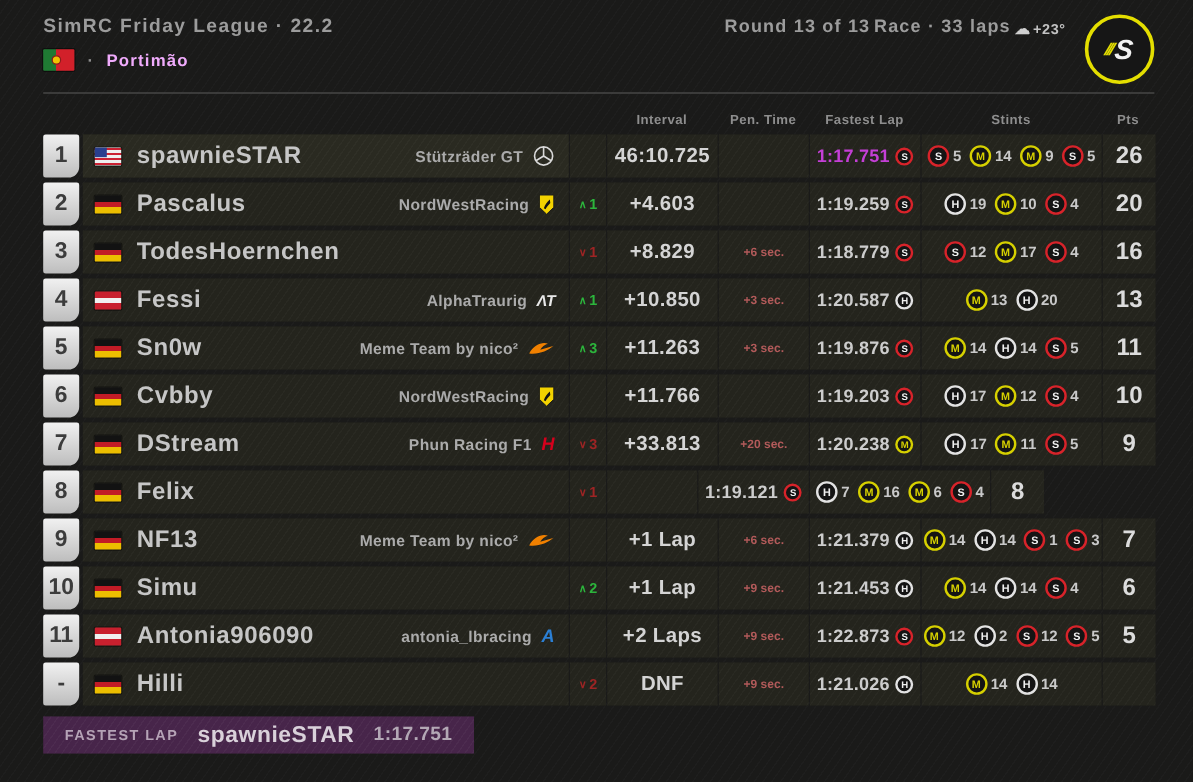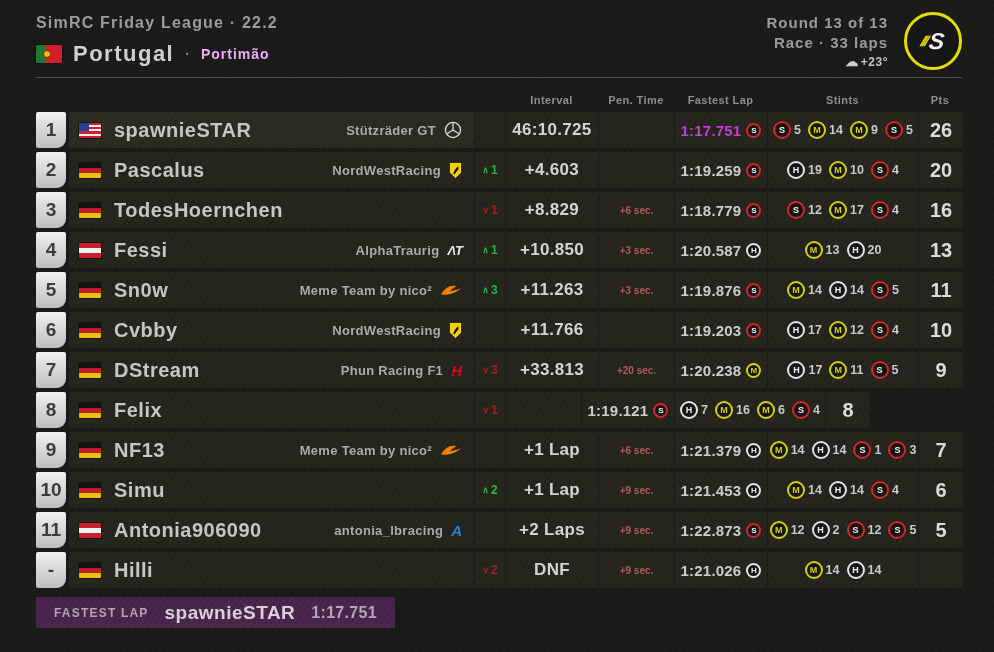--- a/index.html
+++ b/index.html
@@ -13,21 +13,21 @@
   .page{position:relative;width:994px;height:652px;padding:12px 32px 12px 36px;box-sizing:border-box;}
 
   
   .topbar{display:flex;justify-content:space-between;align-items:flex-start;height:66px;border-bottom:1px solid #515151;box-sizing:border-box;}
   .league-line{font-size:16px;font-weight:bold;color:#9c9c9c;letter-spacing:1.2px;margin-top:2px;}
   .country-line{display:flex;align-items:center;gap:11px;margin-top:9px;}
   .country{font-size:22px;font-weight:bold;color:#d0d0d0;letter-spacing:1.5px;}
   .track-sep{font-size:14px;color:#8d8d8d;font-weight:bold;}
   .track{font-size:14px;color:#f0abfc;font-weight:bold;letter-spacing:1px;}
   .top-right{display:flex;align-items:flex-start;gap:16px;}
-  .race-meta{display:flex;flex-direction:column;align-items:flex-end;gap:3px;margin-top:2px;}
+  .race-meta{display:flex;align-items:flex-end;gap:3px;margin-top:2px;}
   .round,.race-info{font-size:15px;font-weight:bold;color:#9c9c9c;letter-spacing:1px;}
   .weather{font-size:12px;font-weight:bold;color:#c2c2c2;letter-spacing:.5px;display:flex;align-items:center;gap:2px;}
   .cloud::before{content:"☁";font-size:13px;color:#cfcfcf;}
   .logo-badge{width:52px;height:52px;border:3px solid #e4de00;border-radius:50%;background:#161616;display:flex;align-items:center;justify-content:center;}
   .logo-slashes{color:#e4de00;font-weight:bold;font-style:italic;font-size:14px;letter-spacing:-2px;transform:skewX(-12deg);margin-right:2px;}
   .logo-s{color:#f2f2f2;font-weight:bold;font-style:italic;font-size:23px;transform:skewX(-6deg);}
 
   
   .flag{display:inline-block;width:22px;height:15px;border-radius:1px;box-shadow:0 0 0 1px rgba(0,0,0,.45);position:relative;flex:none;}
   .flag-de{background:linear-gradient(180deg,#121212 0 33%,#c21b26 33% 66%,#ecbe00 66% 100%);}
@@ -90,21 +90,20 @@
 </head>
 <body>
 
 <div class="page">
 
   <div class="topbar">
     <div>
       <div class="league-line">SimRC Friday League · 22.2</div>
       <div class="country-line">
         <span class="flag flag-pt"></span>
-        <span class="country">Portugal</span>
         <span class="track-sep">·</span>
         <span class="track">Portimão</span>
       </div>
     </div>
     <div class="top-right">
       <div class="race-meta">
         <span class="round">Round 13 of 13</span>
         <span class="race-info">Race · 33 laps</span>
         <span class="weather">
           <span class="cloud"></span>

